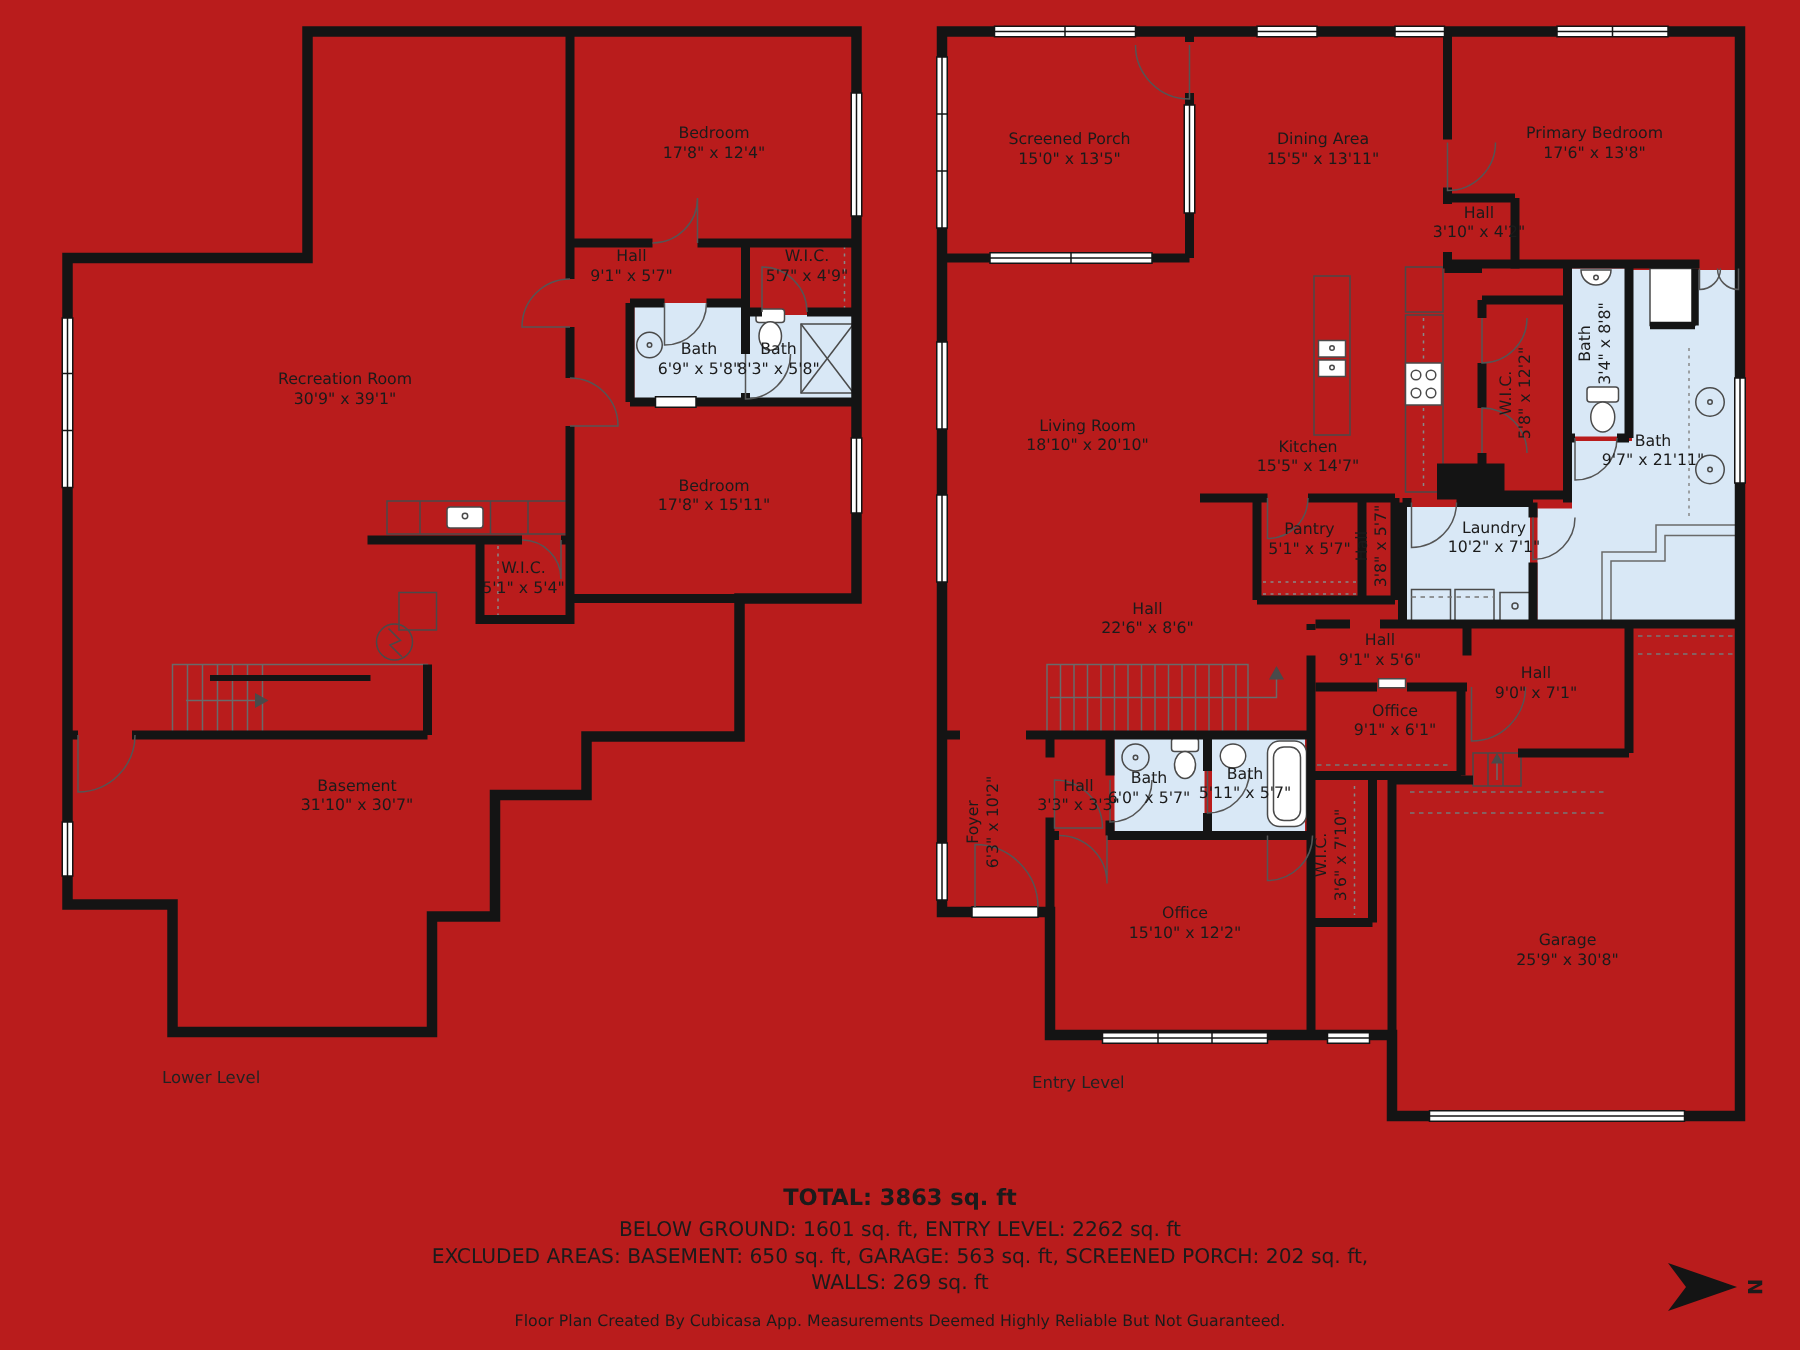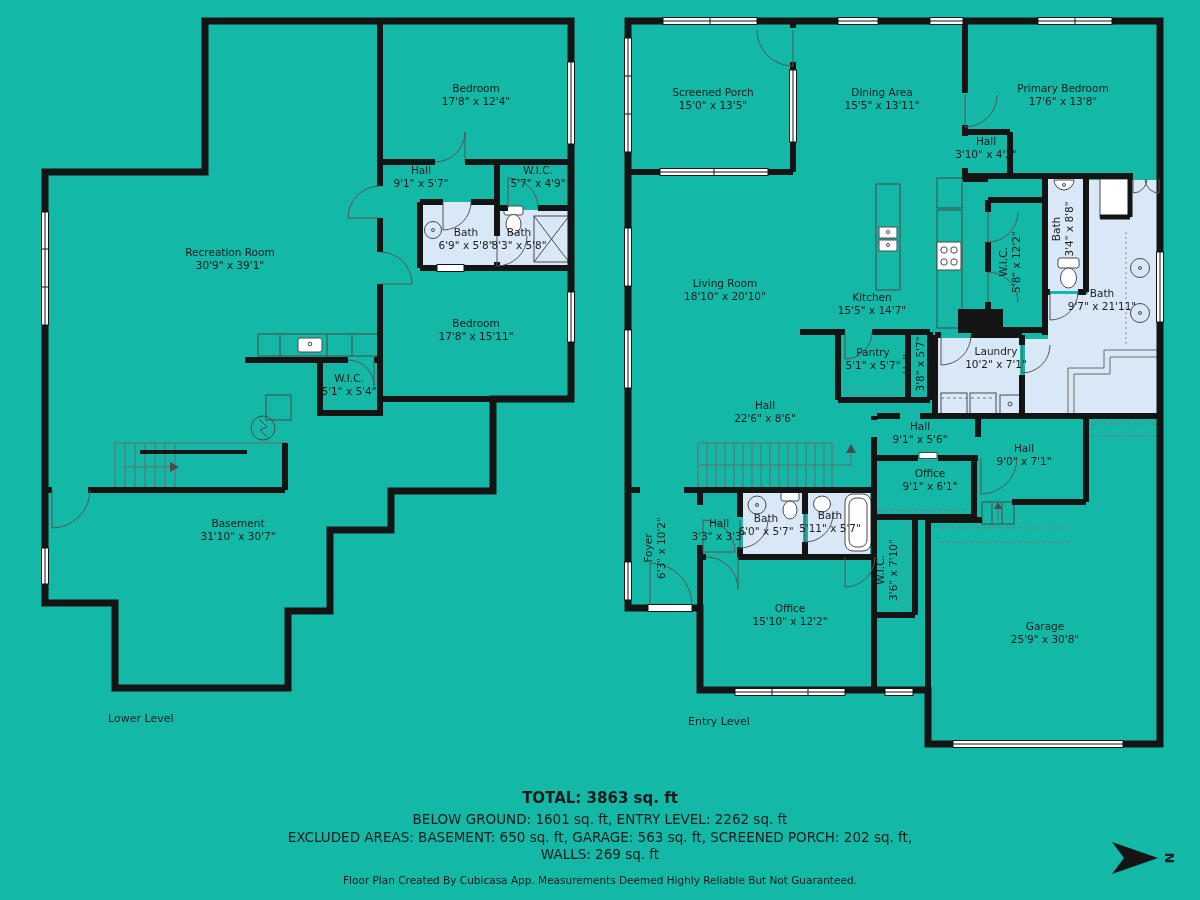--- a/index.html
+++ b/index.html
@@ -1,16 +1,16 @@
 <!DOCTYPE html>
 <html><head>
 <meta charset="utf-8">
 <style>
   html,body{margin:0;padding:0;background:#fff;}
-  #stage{position:relative;width:1200px;height:900px;background:#14b8a6;overflow:hidden;}
+  #stage{position:relative;width:1200px;height:900px;background:#b91c1c;overflow:hidden;}
   svg{display:block;}
   .wall{stroke:#141414;fill:none;stroke-linecap:butt;}
   .w7{stroke-width:7;} .w6{stroke-width:6;} .w5{stroke-width:5;} .w4{stroke-width:4;}
   .thin{stroke:#4a4a4a;stroke-width:1;fill:none;}
   .thinw{stroke:#4a4a4a;stroke-width:1;fill:#ffffff;}
   .stair{stroke:#6a6a6a;stroke-width:1;fill:none;}
   .arc{stroke:#555;stroke-width:1;fill:none;}
   .dash{stroke:#777;stroke-width:1;fill:none;stroke-dasharray:3,3;}
   .dot{stroke:#888;stroke-width:1;fill:none;stroke-dasharray:2,3;}
   .win{fill:#fff;stroke:#141414;stroke-width:1;}

